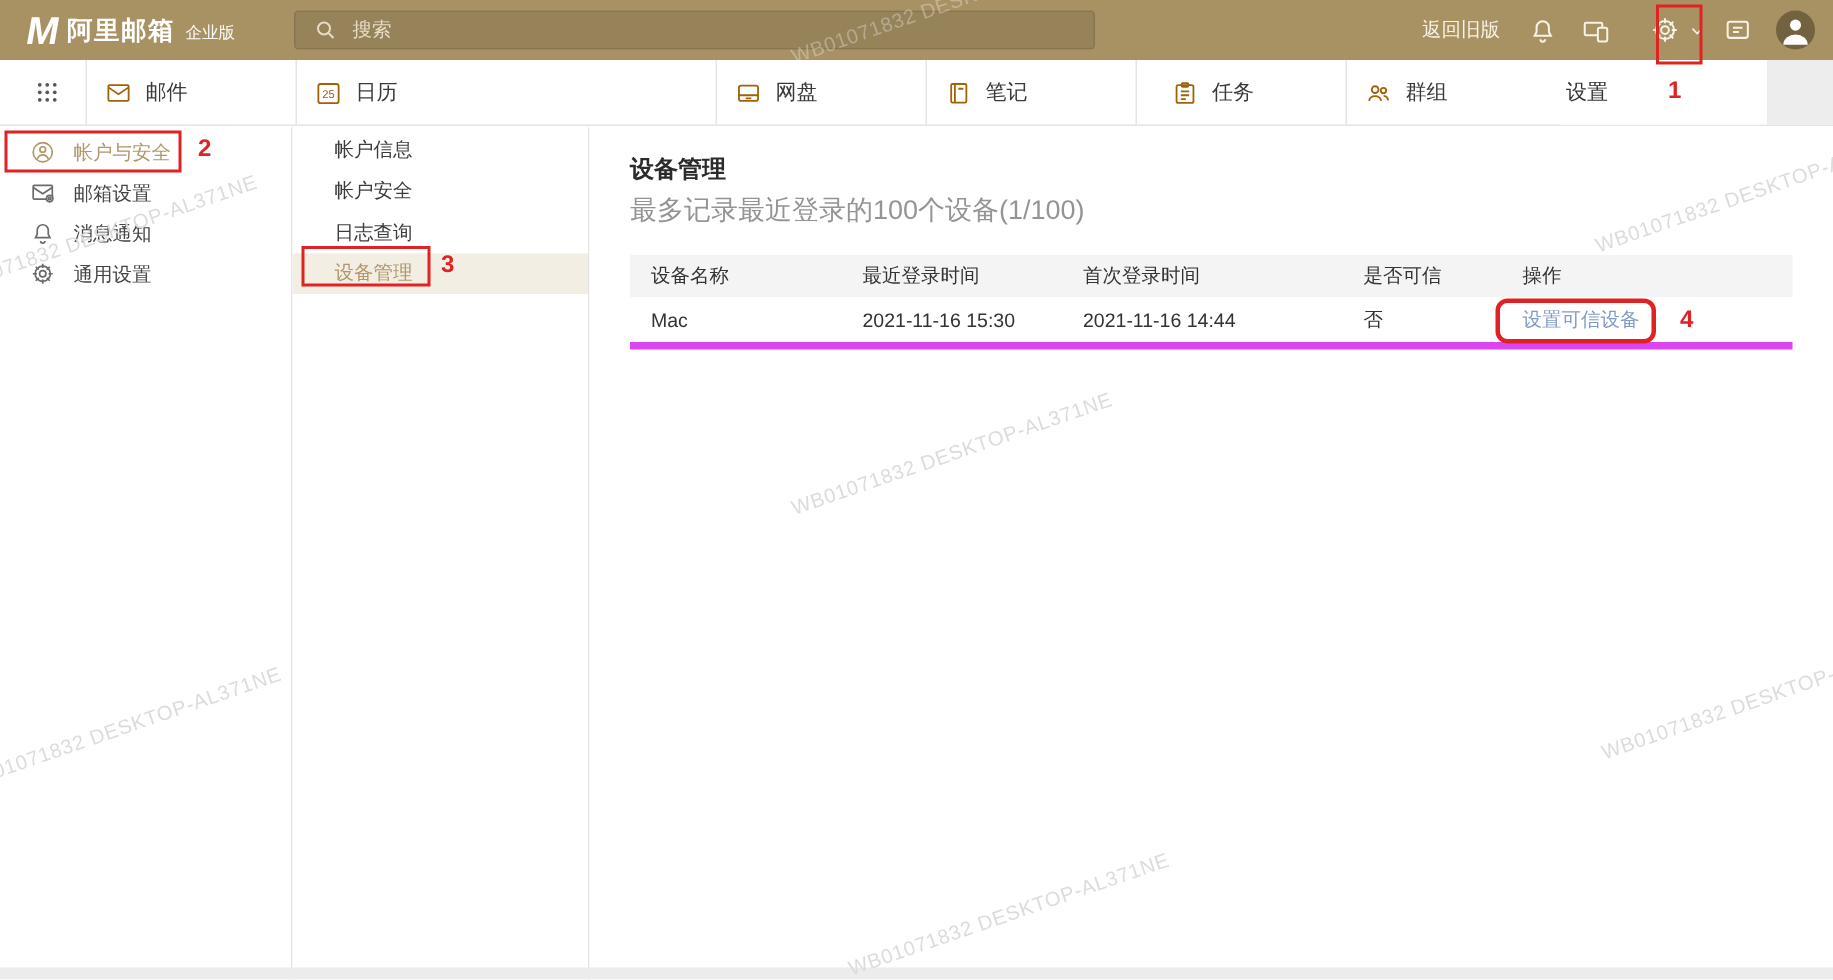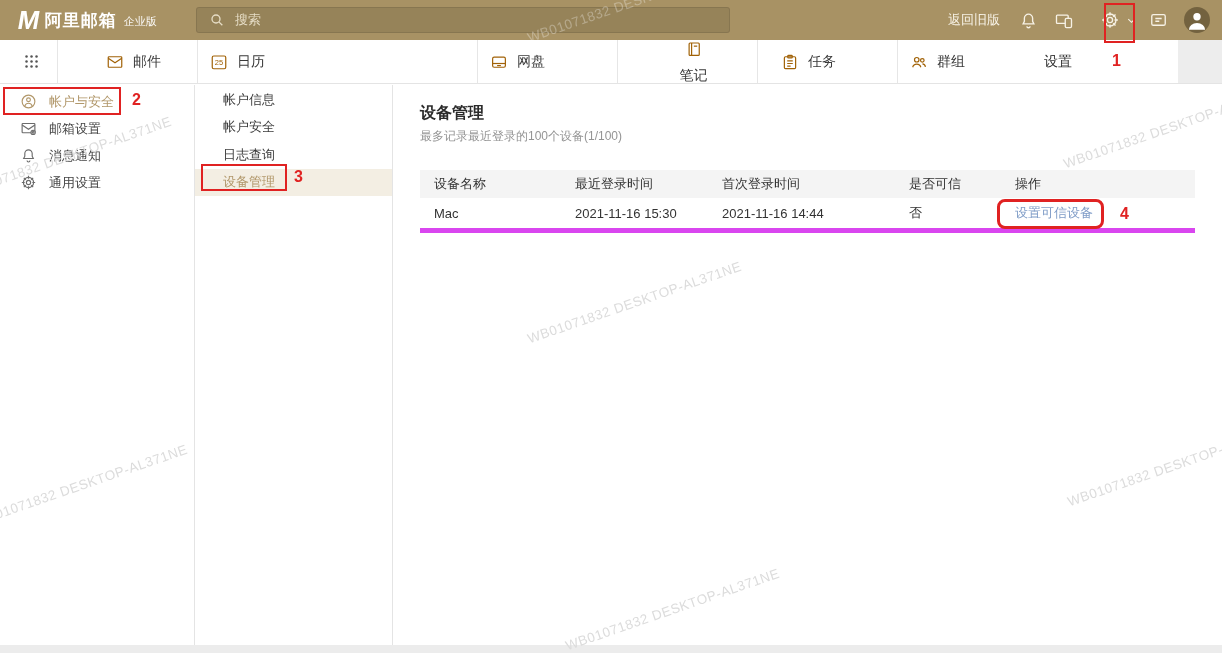--- a/index.html
+++ b/index.html
@@ -39,21 +39,21 @@
   .sb-item.selected { color:#b1976a; }
   .sb-item.selected .sb-ic { color:#b1976a; }
 
   .subnav { position:absolute; left:195px; top:85px; width:198px; height:568px; background:#fff; border-right:1px solid #e4e4e4; padding-top:1px; }
   .sn-item { height:27.5px; display:flex; align-items:center; padding-left:28px; font-size:13px; color:#3c3c3c; cursor:pointer; }
   .sn-item.selected { background:#f3eee3; color:#b1976a; }
 
   
   .main { position:absolute; left:393px; top:85px; width:829px; height:568px; background:#fff; }
   .main-title { position:absolute; left:27px; top:18px; font-size:16px; font-weight:bold; color:#2b2b2b; }
-  .main-sub { position:absolute; left:27px; top:43px; font-size:12px; color:#949494; }
+  .main-sub { position:absolute; left:27px; top:43px; font-size:18px; color:#949494; }
   .dev-table { position:absolute; left:27px; top:85px; width:775px; }
   .t-head { height:28px; background:#f4f4f4; position:relative; }
   .t-row  { height:35px; background:#fff; border-bottom:5px solid #d946ef; position:relative; }
   .t-cell { position:absolute; top:0; height:100%; display:flex; align-items:center; font-size:13px; color:#333; }
   .c0{left:14px;} .c1{left:155px;} .c2{left:302px;} .c3{left:442px;margin-left:47px;} .c4{left:595px;}
   .t-head .c0{left:14px;}
   .link { color:#7f9cc7; cursor:pointer; }
 
   
   .wm { position:absolute; white-space:nowrap; font-size:13.5px; color:#dcdcdc; letter-spacing:.5px;
@@ -135,21 +135,21 @@
           <circle cx="20" cy="4" r="2"></circle>
           <circle cx="4" cy="12" r="2"></circle>
           <circle cx="12" cy="12" r="2"></circle>
           <circle cx="20" cy="12" r="2"></circle>
           <circle cx="4" cy="20" r="2"></circle>
           <circle cx="12" cy="20" r="2"></circle>
           <circle cx="20" cy="20" r="2"></circle>
         </svg>
     </span>
 
-    <div class="nav-item" style="left:57px;justify-content:center;">
+    <div class="nav-item" style="left:57px;">
       <span class="nav-ic">
         <svg width="18" height="18" viewBox="0 0 24 24" fill="none" stroke="currentColor" stroke-width="1.6">
             <rect x="3" y="5" width="18" height="14" rx="1"></rect>
             <path d="M3 7l9 6 9-6"></path>
           </svg>
       </span>
       <span>邮件</span>
     </div>
 
     <div class="nav-item" style="left:197px;">
@@ -167,21 +167,21 @@
       <span class="nav-ic">
         <svg width="18" height="18" viewBox="0 0 24 24" fill="none" stroke="currentColor" stroke-width="1.6">
             <rect x="3.5" y="5.5" width="17" height="13.5" rx="2"></rect>
             <path d="M3.5 14h17"></path>
             <path d="M9.5 16.8h5"></path>
           </svg>
       </span>
       <span>网盘</span>
     </div>
 
-    <div class="nav-item" style="left:617px;flex-direction:column;">
+    <div class="nav-item" style="left:617px;">
       <span class="nav-ic">
         <svg width="18" height="18" viewBox="0 0 24 24" fill="none" stroke="currentColor" stroke-width="1.6">
             <rect x="5.5" y="4" width="13.5" height="16.5" rx="1.2"></rect>
             <path d="M8.8 4v16.5"></path>
             <path d="M11.8 8.2h4.5"></path>
           </svg>
       </span>
       <span>笔记</span>
     </div>
 

